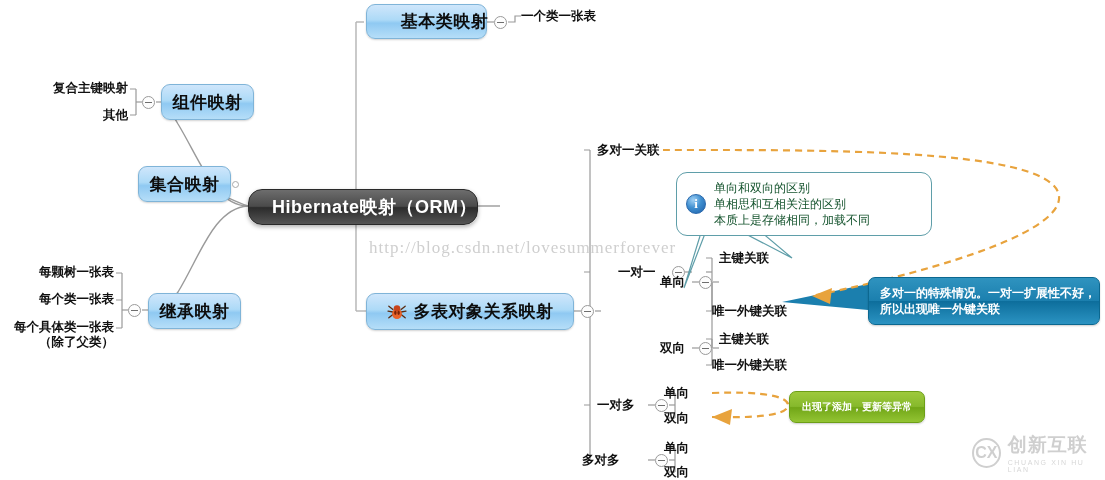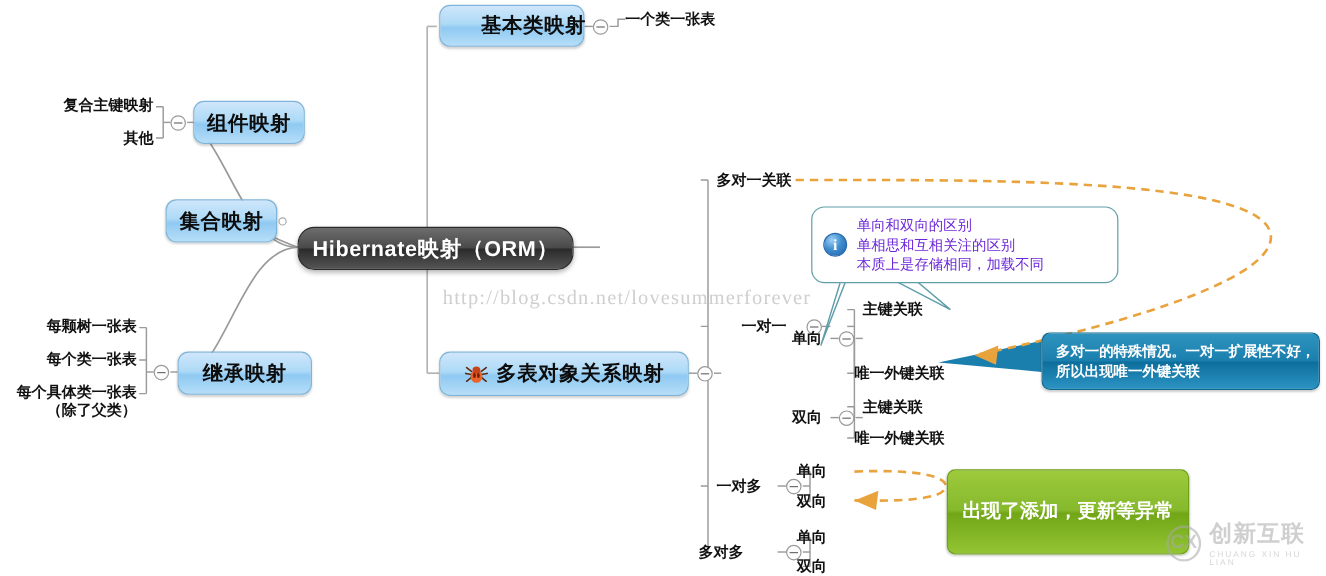--- a/index.html
+++ b/index.html
@@ -72,21 +72,21 @@
   .callout-info {
     position: absolute;
     background: #ffffff;
     border: 1px solid #5f9ea9;
     border-radius: 11px;
     display: flex; align-items: center;
     padding: 7px 12px 7px 9px;
     gap: 8px;
   }
   .callout-info .txt {
-    font-size: 12px; line-height: 16px; color: #6d28d9;
+    font-size: 12px; line-height: 16px; color: #14532d;
     white-space: nowrap;
   }
   .info-icon {
     width: 20px; height: 20px; border-radius: 50%;
     background: radial-gradient(circle at 35% 28%, #9fd0f5 0%, #3f8fd0 45%, #1e5fa8 100%);
     border: 1px solid #2a68ac;
     color: #fff; font-size: 13px; font-weight: bold;
     display: flex; align-items: center; justify-content: center;
     font-family: "Liberation Serif", serif;
     flex: 0 0 auto;
@@ -104,22 +104,22 @@
     white-space: nowrap;
     box-shadow: 0 1px 2px rgba(0,0,0,.2);
   }
   
   .callout-green {
     position: absolute;
     background: linear-gradient(to bottom, #9ec93c 0%, #86b92c 48%, #71a617 52%, #93c433 100%);
     border: 1px solid #6d9f17;
     border-radius: 7px;
     color: #ffffff;
-    font-size: 16px; font-weight: bold;
-    padding: 24px 12px;
+    font-size: 10px; font-weight: bold;
+    padding: 8px 12px;
     white-space: nowrap;
     box-shadow: 0 1px 2px rgba(0,0,0,.2);
   }
 
   .watermark {
     position: absolute;
     font-family: "Liberation Serif", "DejaVu Serif", serif;
     font-size: 17px;
     color: #cfcfcf;
     letter-spacing: 1px;
@@ -236,21 +236,21 @@
       <path d="M663,150 C820,150 1040,148 1058,192 C1072,228 950,268 812,296"></path>
     </g>
     <polygon points="812,296 832,288 830,304" fill="#e8a33d"></polygon>
 
     <g fill="none" stroke="#e8a33d" stroke-width="2.2" stroke-dasharray="7,5">
       <path d="M712,393 C760,391 790,396 788,406 C786,416 752,418 712,417"></path>
     </g>
     <polygon points="712,417 732,409 730,425" fill="#e8a33d"></polygon>
   </svg>
 
-  <div class="node node-center" style="left:248px; top:189px; width:230px; height:36px;">
+  <div class="node node-center" style="left:248px; top:189px; width:230px; height:36px;justify-content:flex-end;">
     <span>Hibernate映射（ORM）</span>
   </div>
 
   <div class="node node-blue" style="left:366px; top:4px; width:121px; height:35px;padding-left:36px;">
     <span>基本类映射</span>
   </div>
   <div class="toggle" style="left:494px; top:16px;"></div>
   <div class="leaf right" style="left:521px; top:9px;">一个类一张表</div>
 
   <div class="node node-blue" style="left:161px; top:84px; width:93px; height:36px;">
@@ -258,21 +258,21 @@
   </div>
   <div class="toggle" style="left:142px; top:96px;"></div>
   <div class="leaf leftal" style="left:0px; top:81px; width:128px;">复合主键映射</div>
   <div class="leaf leftal" style="left:0px; top:108px; width:128px;">其他</div>
 
   <div class="node node-blue" style="left:138px; top:166px; width:93px; height:36px;">
     <span>集合映射</span>
   </div>
   <div class="dot" style="left:232px; top:181px;"></div>
 
-  <div class="node node-blue" style="left:148px; top:293px; width:112px; height:36px;">
+  <div class="node node-blue" style="left:148px; top:293px; width:93px; height:36px;">
     <span>继承映射</span>
   </div>
   <div class="toggle" style="left:128px; top:304px;"></div>
   <div class="leaf leftal" style="left:0px; top:265px; width:114px;">每颗树一张表</div>
   <div class="leaf leftal" style="left:0px; top:292px; width:114px;">每个类一张表</div>
   <div class="leaf leftal" style="left:0px; top:320px; width:114px;">
     <span>每个具体类一张表</span><br>
     <span>（除了父类）</span>
   </div>
 

